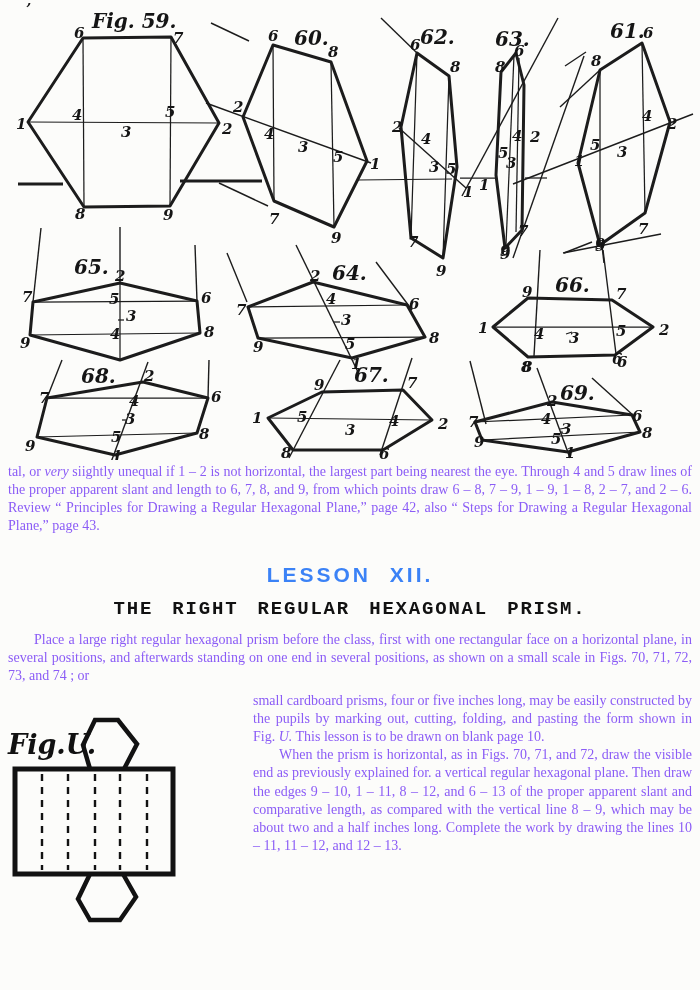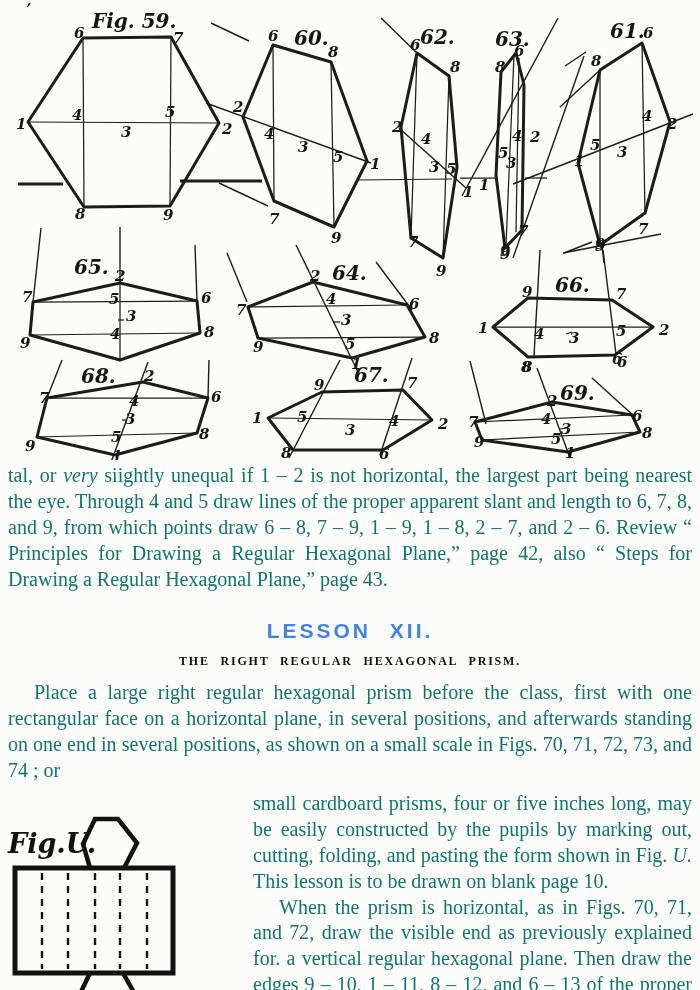--- a/index.html
+++ b/index.html
@@ -8,27 +8,27 @@
         font-family:"Liberation Serif",serif;color:#161616;}
   
   .figs{display:block;}
   .outline{fill:none;stroke:#1c1c1c;stroke-width:3;stroke-linejoin:round;}
   .thin{fill:none;stroke:#1c1c1c;stroke-width:1.25;}
   .stray{fill:none;stroke:#1c1c1c;stroke-width:1.4;}
   .base{fill:none;stroke:#1c1c1c;stroke-width:3.2;}
   .fig-title{font:italic 700 20px "DejaVu Serif",serif;fill:#151515;}
   .pt-label{font:italic 700 15px "DejaVu Serif",serif;fill:#151515;}
   
-  .para{margin:0 8px;font-size:20px;line-height:1.295;text-align:justify;color:#0f766e;}
+  .para{margin:0 8px;font-size:14px;line-height:1.295;text-align:justify;color:#8b5cf6;}
   .p1{margin-top:3px;}
   .indent{text-indent:26px;}
   .lesson{margin:27px 0 0;text-align:center;font-family:"Liberation Sans",sans-serif;
           font-size:21px;font-weight:700;letter-spacing:3px;word-spacing:10px;color:#3b82f6;}
-  .sublesson{margin:11px 0 0;text-align:center;font-family:Liberation Serif, serif;
-          font-size:12px;font-weight:700;letter-spacing:1.8px;word-spacing:6px;color:#111;}
+  .sublesson{margin:11px 0 0;text-align:center;font-family:Liberation Mono, monospace;
+          font-size:19px;font-weight:700;letter-spacing:1.8px;word-spacing:6px;color:#111;}
   .p2{margin-top:11px;}
   
   .wrap{display:flex;margin-top:7px;}
   .figu-box{flex:0 0 253px;}
   .wrap-text{flex:1;padding-right:8px;}
   .wrap-text .para{margin:0;}
   .net-rect{fill:none;stroke:#121212;stroke-width:5;}
   .net-hex{fill:none;stroke:#121212;stroke-width:4.5;stroke-linejoin:miter;}
   .net-dash{fill:none;stroke:#121212;stroke-width:2.4;stroke-dasharray:7 6;}
   .figu-label{font:italic 700 27px "DejaVu Serif",serif;fill:#111;}

